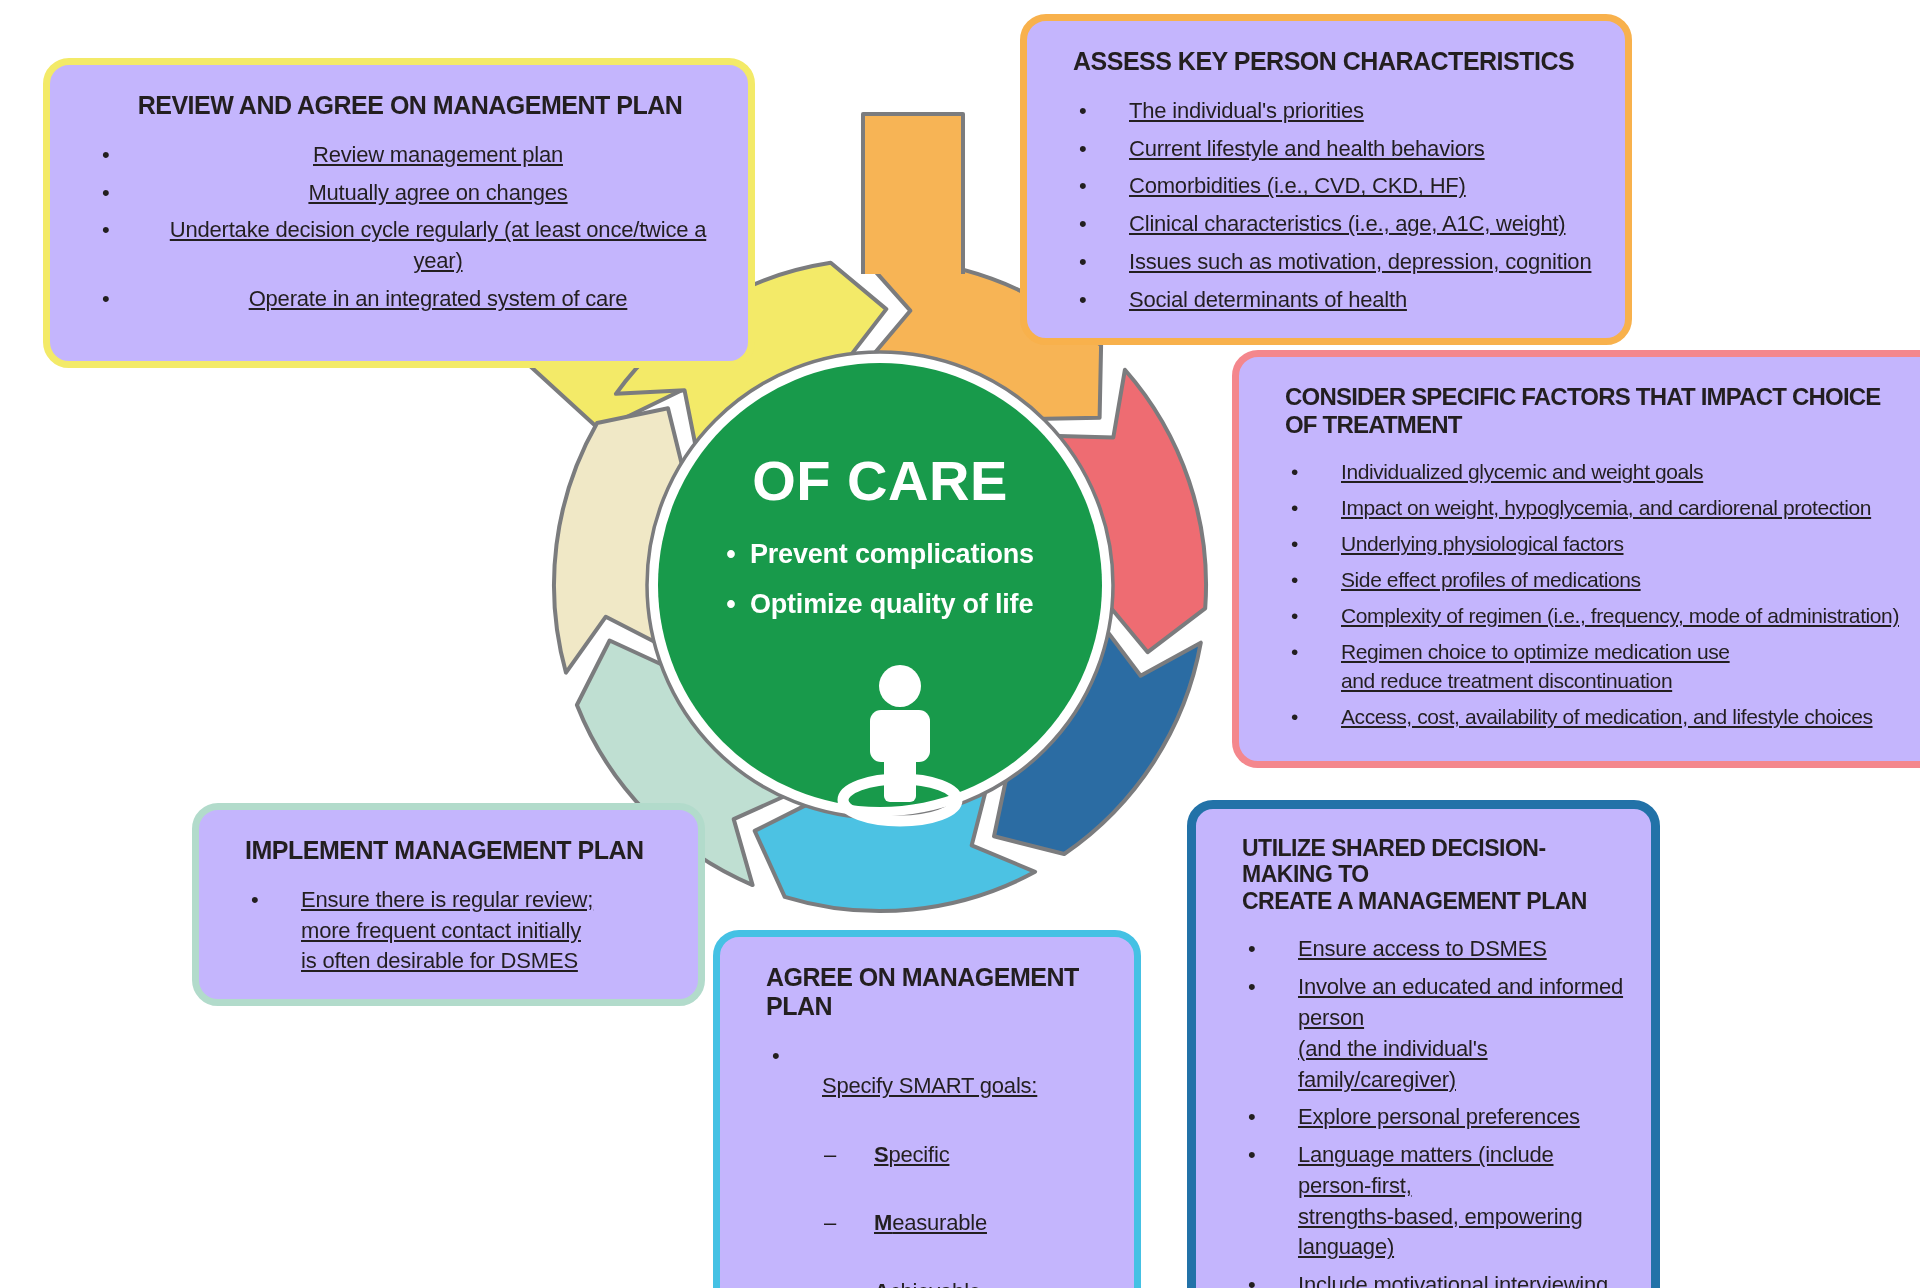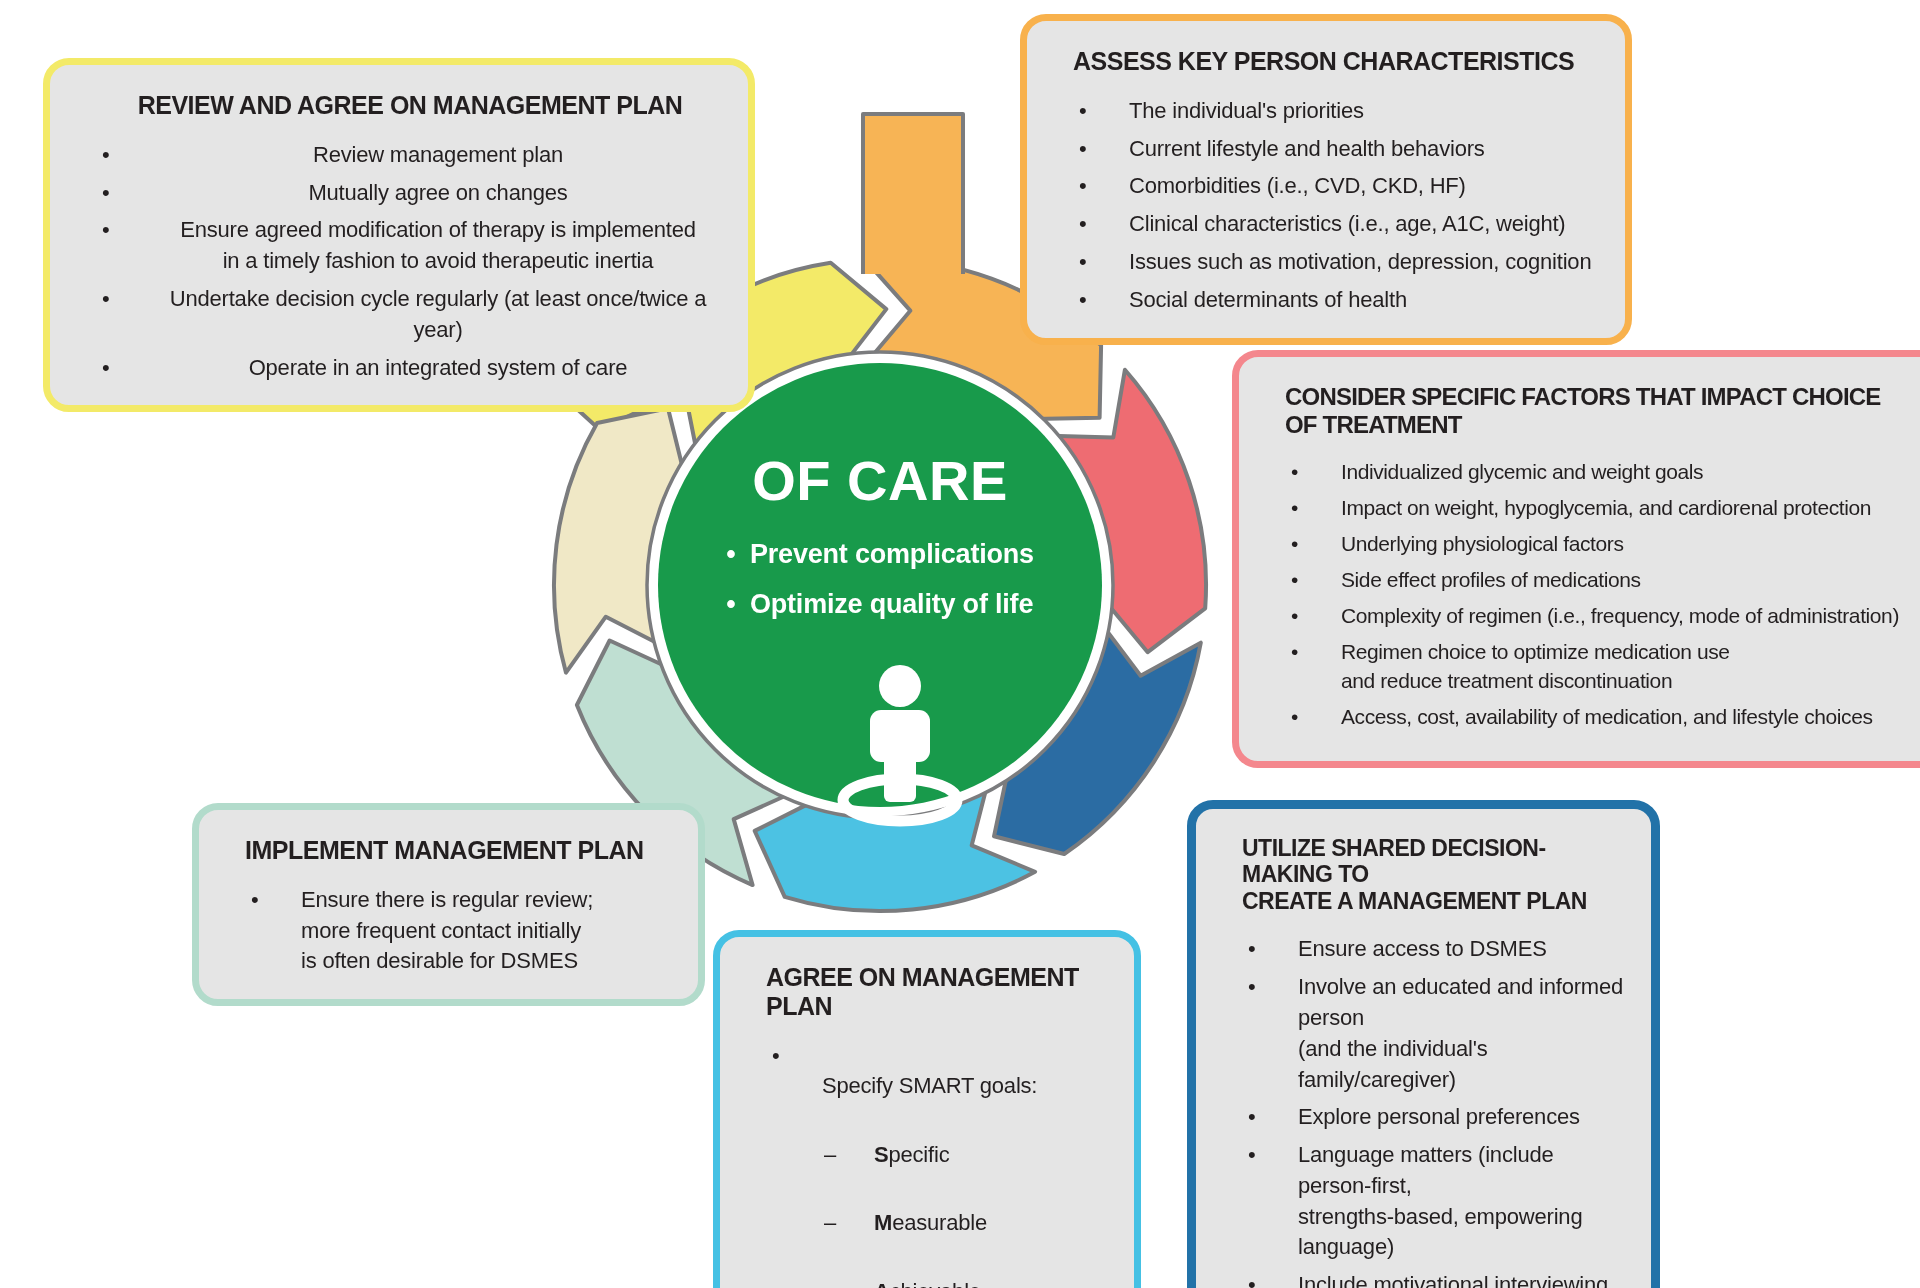--- a/index.html
+++ b/index.html
@@ -1,27 +1,27 @@
 <!DOCTYPE html>
 <html><head>
 <meta charset="utf-8">
 <style>
   html,body{margin:0;padding:0;background:#ffffff;}
   .page{position:relative;width:1920px;height:1288px;background:#ffffff;overflow:hidden;
         font-family:"Liberation Sans","DejaVu Sans",sans-serif;color:#231F20;}
   svg.cycle{position:absolute;left:0;top:0;width:1920px;height:1288px;}
 
   
-  .box{position:absolute;background:#e5e5e5;border:7px solid #ccc;border-radius:26px;
+  .box{position:absolute;background:#c4b5fd;border:7px solid #ccc;border-radius:26px;
        padding:26px 24px 22px 44px;box-sizing:border-box;}
   .box h2{margin:0 0 20px 2px;font-size:25px;line-height:1.15;letter-spacing:-0.5px;
           font-weight:bold;white-space:pre-line;color:#231F20;}
   .box ul.bullets{margin:0;padding:0;list-style:none;}
   .box ul.bullets > li{position:relative;padding-left:58px;font-size:22px;line-height:1.4;
-          letter-spacing:-0.2px;white-space:pre-line;}
+          letter-spacing:-0.2px;white-space:pre-line;text-decoration:underline;}
   .box ul.bullets > li + li{margin-top:7px;}
   .box ul.bullets > li::before{content:"\2022";position:absolute;left:8px;top:0;}
 
   #box-review{left:43px;top:58px;width:712px;min-height:310px;}
   #box-assess{left:1020px;top:14px;width:612px;min-height:306px;}
   #box-consider{left:1232px;top:350px;width:796px;min-height:418px;}
   #box-consider h2{font-size:24px;letter-spacing:-0.8px;}
   #box-consider ul.bullets > li{font-size:21px;line-height:1.38;letter-spacing:-0.4px;}
   #box-utilize{left:1187px;top:800px;width:473px;min-height:415px;border-width:9px;}
   #box-utilize h2{font-size:23px;}
@@ -84,22 +84,20 @@
       <li>Prevent complications</li>
       <li>Optimize quality of life</li>
     </ul>
   </div>
 
   <div class="box" id="box-review" style="border-color: rgb(243, 234, 104); text-align: center;">
     <h2>REVIEW AND AGREE ON MANAGEMENT PLAN</h2>
     <ul class="bullets">
       <li>Review management plan</li>
       <li>Mutually agree on changes</li>
-      <li>Ensure agreed modification of therapy is implemented
-in a timely fashion to avoid therapeutic inertia</li>
       <li>Undertake decision cycle regularly (at least once/twice a year)</li>
       <li>Operate in an integrated system of care</li>
     </ul>
   </div>
 
   <div class="box" id="box-assess" style="border-color: rgb(248, 177, 76);">
     <h2>ASSESS KEY PERSON CHARACTERISTICS</h2>
     <ul class="bullets">
       <li>The individual's priorities</li>
       <li>Current lifestyle and health behaviors</li>

